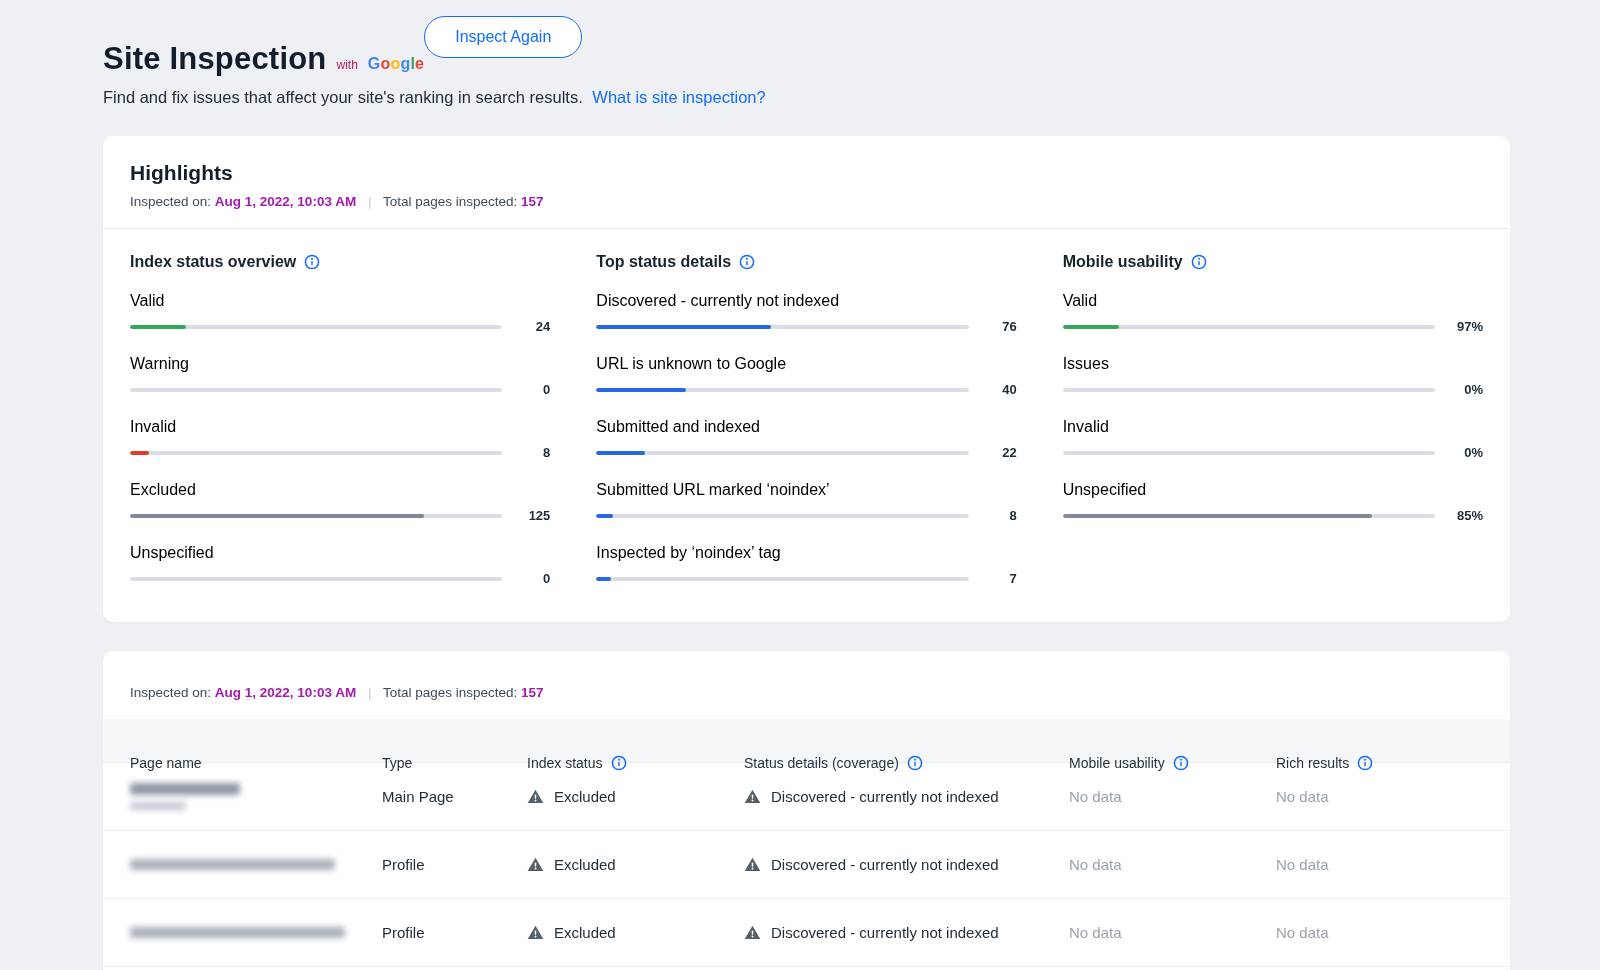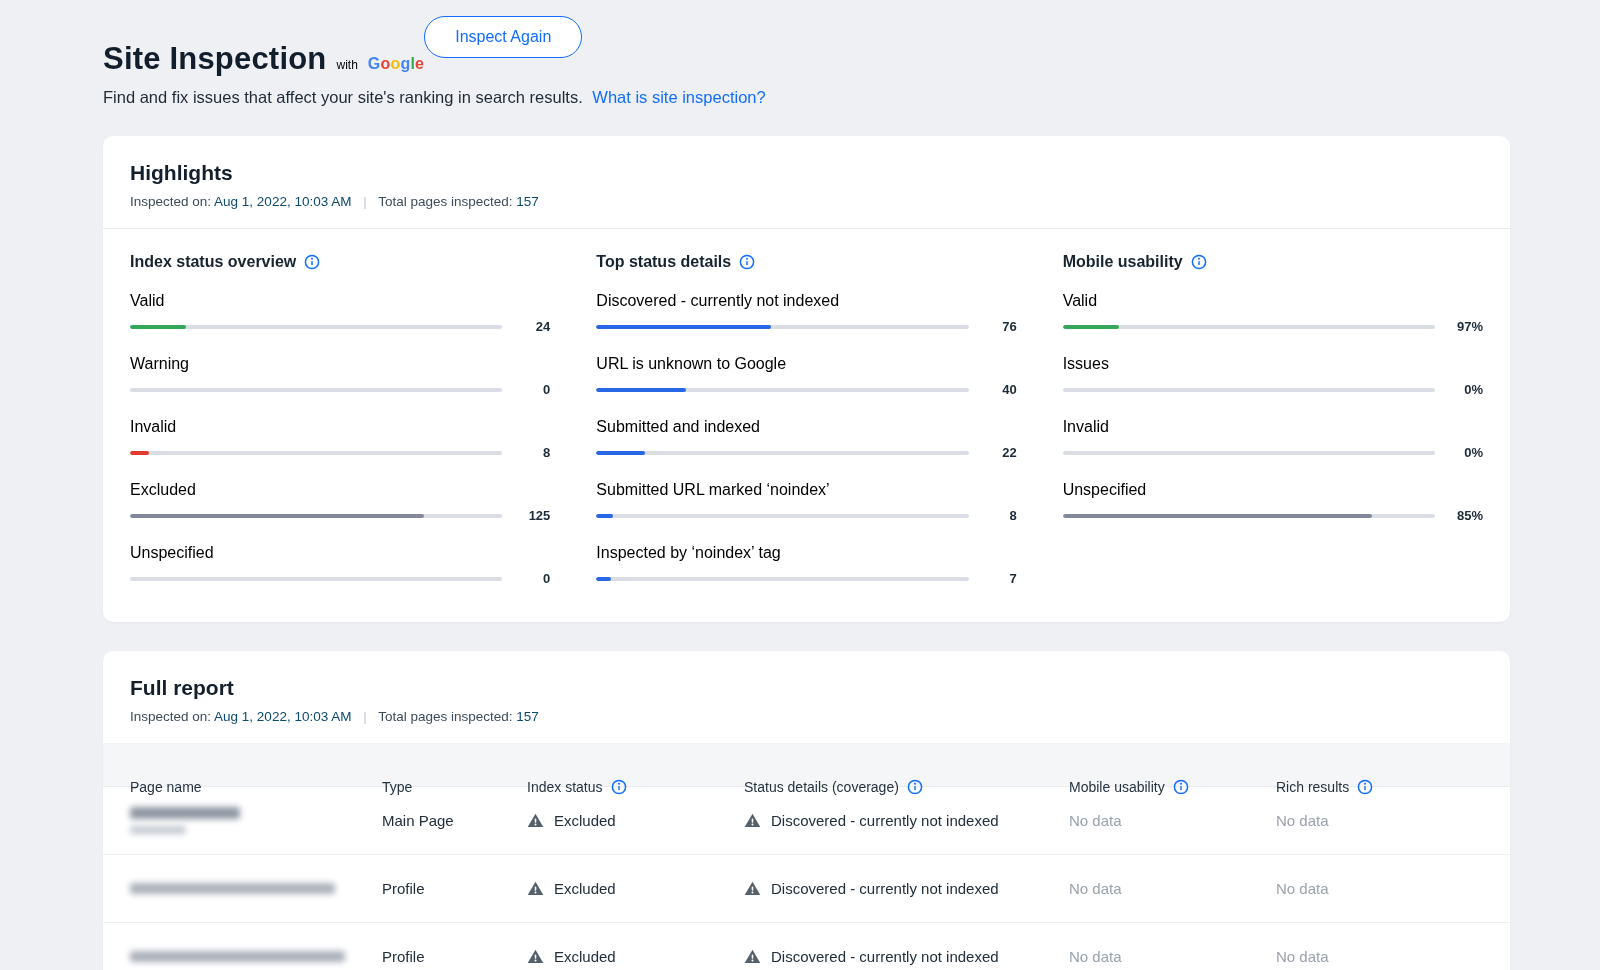--- a/index.html
+++ b/index.html
@@ -8,41 +8,41 @@
     background: #eef0f4;
     font-family: "Liberation Sans", "DejaVu Sans", sans-serif;
     color: #20303c;
   }
   .page { width: 1407px; margin-left: 103px; padding-top: 14px; }
 
   
   .header-top { display: flex; justify-content: flex-start; align-items: flex-start; }
   .title-group { display: flex; align-items: baseline; gap: 10px; }
   h1.page-title { font-size: 31px; font-weight: 700; color: #121e2c; letter-spacing: .2px; }
-  .with-label { font-size: 12px; color: #000000; margin-top: 44px; }
+  .with-label { font-size: 12px; color: #be185d; margin-top: 44px; }
   .google-logo { font-size: 16px; font-weight: 700; letter-spacing: .2px; }
   .inspect-again-btn {
     height: 42px; padding: 0 30px; border-radius: 22px;
     border: 1.5px solid #116dff; background: #fff; color: #116dff;
     font-size: 16px; font-family: inherit; cursor: pointer; margin-top: 2px;
   }
   .page-desc { margin-top: 11px; font-size: 16.5px; color: #1f2a37; }
   .desc-link { color: #116dff; text-decoration: none; margin-left: 5px; cursor: pointer; }
 
   
   .card {
     background: #fff; border-radius: 10px; margin-top: 29px;
     box-shadow: 0 1px 2px rgba(22,45,61,.05);
     overflow: hidden;
   }
   .card-header { padding: 25px 27px 19px; }
   .card-title { font-size: 21px; font-weight: 700; color: #131f2d; }
   .meta-line { margin-top: 9px; font-size: 13.5px; color: #2b3a48; }
   .meta-label { color: #3d4c5a; }
-  .meta-value { font-weight: 400; color: #0c4a6e; margin-top: 48px; }
+  .meta-value { font-weight: 700; color: #a21caf; margin-top: 48px; }
   .meta-sep { color: #c2c9d2; margin: 0 8px; }
   .card-divider { border-top: 1px solid #e7eaee; }
 
   
   .highlights-body {
     padding: 24px 27px 36px;
     display: grid; grid-template-columns: 1fr 1fr 1fr; column-gap: 46px;
   }
   .hl-section-title { display: flex; align-items: center; gap: 8px; font-size: 16px; font-weight: 700; color: #17242f; }
   .stat-row { margin-top: 21px; }
@@ -275,21 +275,20 @@
               <div class="stat-value">85%</div>
             </div>
         </div>
       </div>
 
     </div>
   </section>
 
   <section class="card report-card">
     <div class="card-header">
-      <h2 class="card-title">Full report</h2>
       <div class="meta-line">
         <span class="meta-label">Inspected on:</span>
         <span class="meta-value">Aug 1, 2022, 10:03 AM</span>
         <span class="meta-sep">|</span>
         <span class="meta-label">Total pages inspected:</span>
         <span class="meta-value">157</span>
       </div>
     </div>
 
     <div class="tbl-grid table-header">

